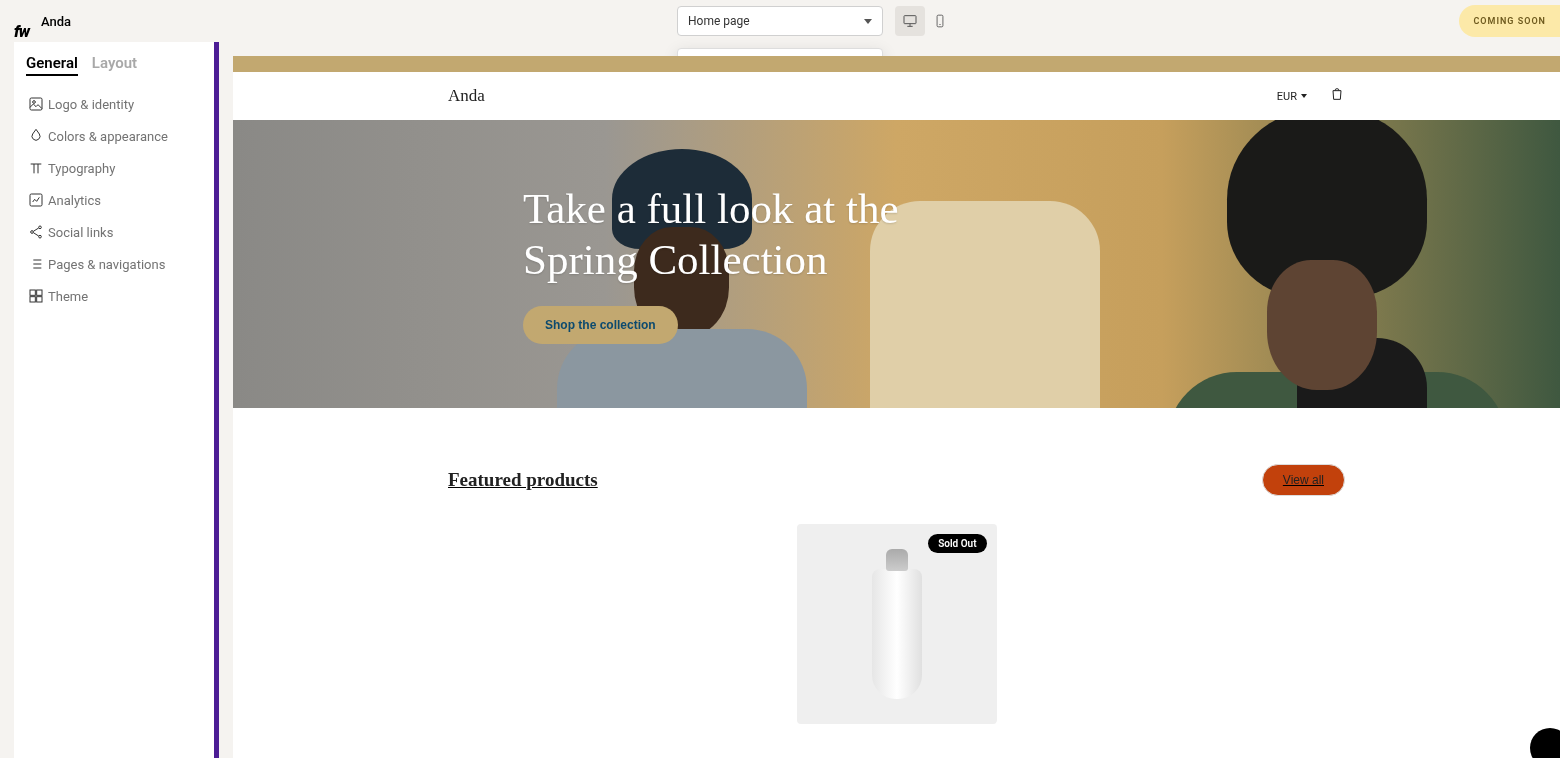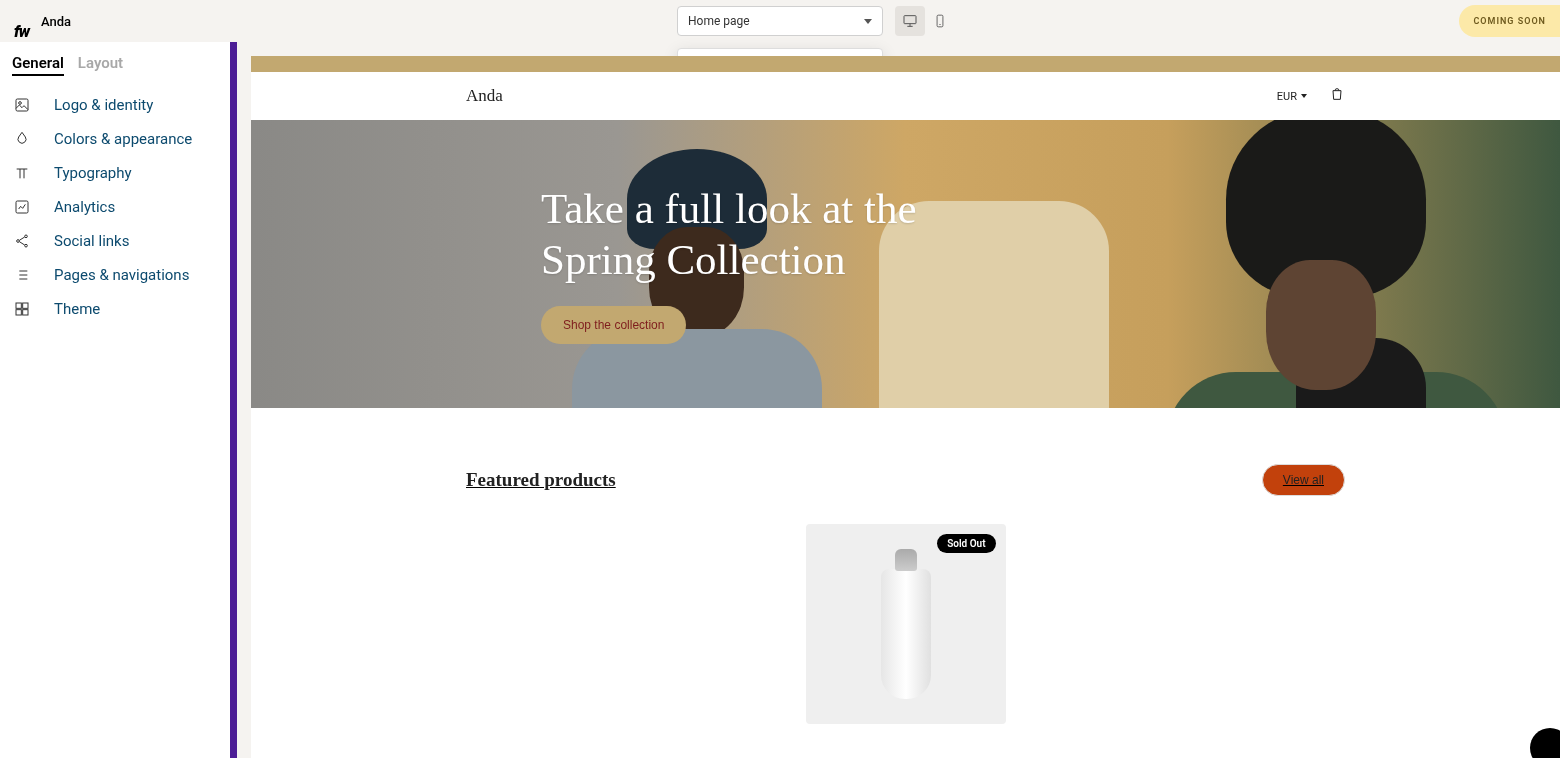--- a/index.html
+++ b/index.html
@@ -27,26 +27,26 @@
 .dropdown-list::-webkit-scrollbar { width: 8px; }
 .dropdown-list::-webkit-scrollbar-track { background: #f0f0f0; }
 .dropdown-list::-webkit-scrollbar-thumb { background: #c0c0c0; border-radius: 4px; }
 .dropdown-item { padding: 7px 12px; font-size: 12px; color: #333; cursor: pointer; }
 .dropdown-footer { border-top: 1px solid #eee; padding: 8px 12px; font-size: 12px; color: #333; cursor: pointer; display: flex; align-items: center; gap: 6px; }
 
 
 .content-wrap { display: flex; height: calc(100% - 42px); }
 
 
-.sidebar { width: 237px; background: #fff; border-right: 7px solid #4c1d95; padding: 12px 0; }
+.sidebar { width: 205px; background: #fff; border-right: 5px solid #4c1d95; padding: 12px 0; margin-left: 14px; }
 .sidebar-tabs { display: flex; gap: 14px; padding: 0 12px 12px; }
 .sidebar-tab { font-size: 15px; font-weight: 600; color: #a8a8a8; cursor: pointer; padding-bottom: 2px; }
 .sidebar-tab.active { color: #000; border-bottom: 2px solid #000; }
 
-.sidebar-item { display: flex; align-items: center; gap: 24px; padding: 8px 14px; font-size: 15px; color: #0c4a6e; cursor: pointer; }
+.sidebar-item { display: flex; align-items: center; gap: 4px; padding: 8px 14px; font-size: 13px; color: #737373; cursor: pointer; }
 .sidebar-icon { width: 16px; height: 16px; display: flex; align-items: center; justify-content: center; }
 .sidebar-icon svg { stroke: #333; stroke-width: 1.5; fill: none; }
 
 
 .preview-pane { flex: 1; background: #fff; margin: 14px 0 0 14px; overflow: hidden; position: relative; }
 .preview-topbar { height: 16px; background: #c2a870; }
 .preview-header { height: 48px; display: flex; align-items: center; justify-content: space-between; padding: 0 215px; background: #fff; }
 .preview-brand { font-family: Georgia, serif; font-size: 17px; color: #222; }
 .preview-header-right { display: flex; gap: 22px; }
 .currency { font-size: 11px; color: #222; display: flex; align-items: center; gap: 4px; cursor: pointer; }
@@ -63,21 +63,21 @@
 .fig-mid { position: absolute; left: 48%; top: 28%; width: 260px; height: 100%; }
 .fig-mid .body { width: 230px; height: 320px; background: #e0cfa8; border-radius: 50px 50px 0 0; }
 .fig-right { position: absolute; right: -2%; top: -4%; width: 420px; height: 110%; }
 .fig-right .hair { width: 200px; height: 190px; background: #1a1a18; border-radius: 48% 48% 40% 40%; margin-left: 60px; }
 .fig-right .face { width: 110px; height: 130px; background: #5e4433; border-radius: 40% 40% 45% 45%; margin: -38px 0 0 100px; position: relative; z-index: 2; }
 .fig-right .body { width: 340px; height: 380px; background: #3f5840; border-radius: 70px 70px 0 0; margin-top: -18px; }
 .fig-right .inner { position: absolute; width: 130px; height: 220px; background: #1a1a1a; border-radius: 50px 50px 0 0; top: 230px; left: 130px; }
 
 .hero-content { position: relative; z-index: 5; }
 .hero-title { font-family: Georgia, serif; font-size: 43px; line-height: 1.18; color: #fff; font-weight: 400; text-shadow: 0 1px 2px rgba(0,0,0,0.15); margin-bottom: 20px; }
-.hero-cta { display: inline-block; background: #c2a870; color: #7f1d1d; font-size: 12px; font-weight: 400; padding: 12px 22px; border-radius: 24px; border: none; cursor: pointer; }
+.hero-cta { display: inline-block; background: #c2a870; color: #0c4a6e; font-size: 12px; font-weight: 700; padding: 12px 22px; border-radius: 24px; border: none; cursor: pointer; }
 
 .featured-section { padding: 56px 215px 0; }
 .featured-header { display: flex; justify-content: space-between; align-items: center; margin-bottom: 28px; text-decoration: underline; }
 .featured-title { font-family: Georgia, serif; font-size: 19px; color: #222; }
 .view-all-btn { font-size: 12px; color: #222; border: 1px solid #ddd; background: #c2410c; padding: 8px 20px; border-radius: 20px; cursor: pointer; }
 
 .product-grid { display: flex; gap: 18px; justify-content: center; }
 .product-card { width: 200px; position: relative; }
 .product-img { width: 200px; height: 200px; background: #efefef; border-radius: 4px; display: flex; align-items: center; justify-content: center; position: relative; }
 .soldout-badge { position: absolute; top: 10px; right: 10px; background: #000; color: #fff; font-size: 10px; font-weight: 600; padding: 4px 10px; border-radius: 12px; }

